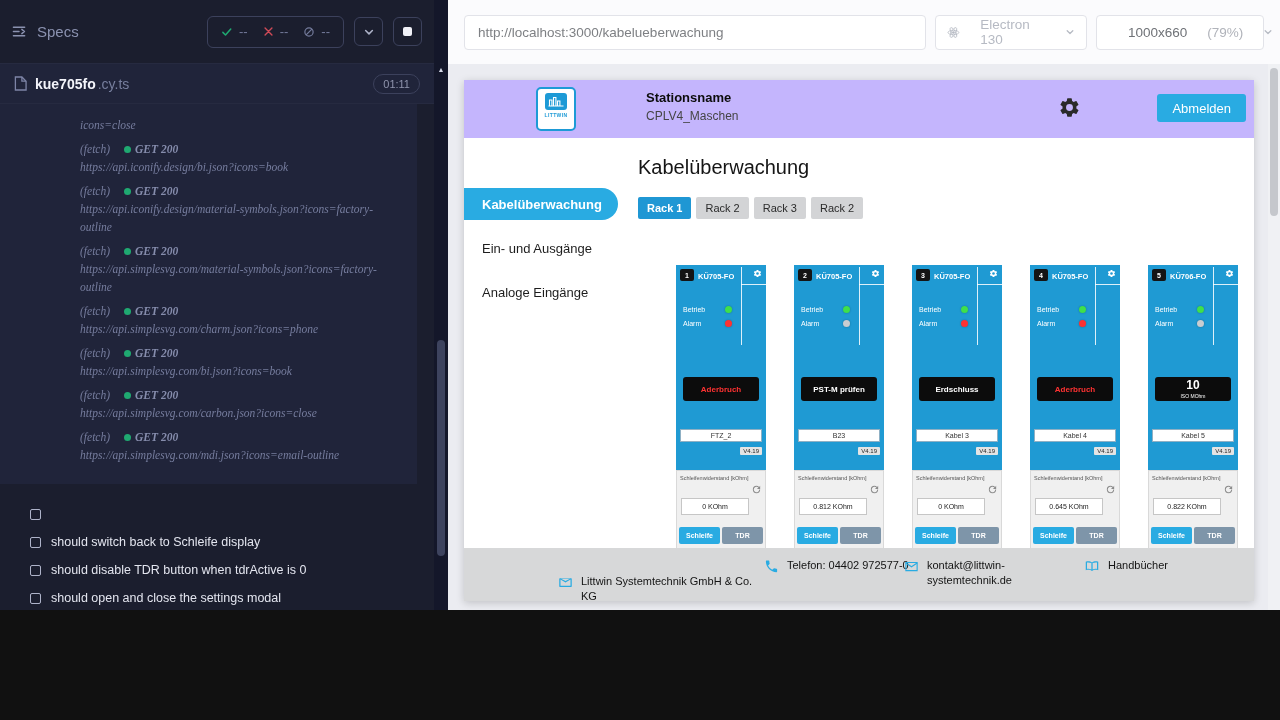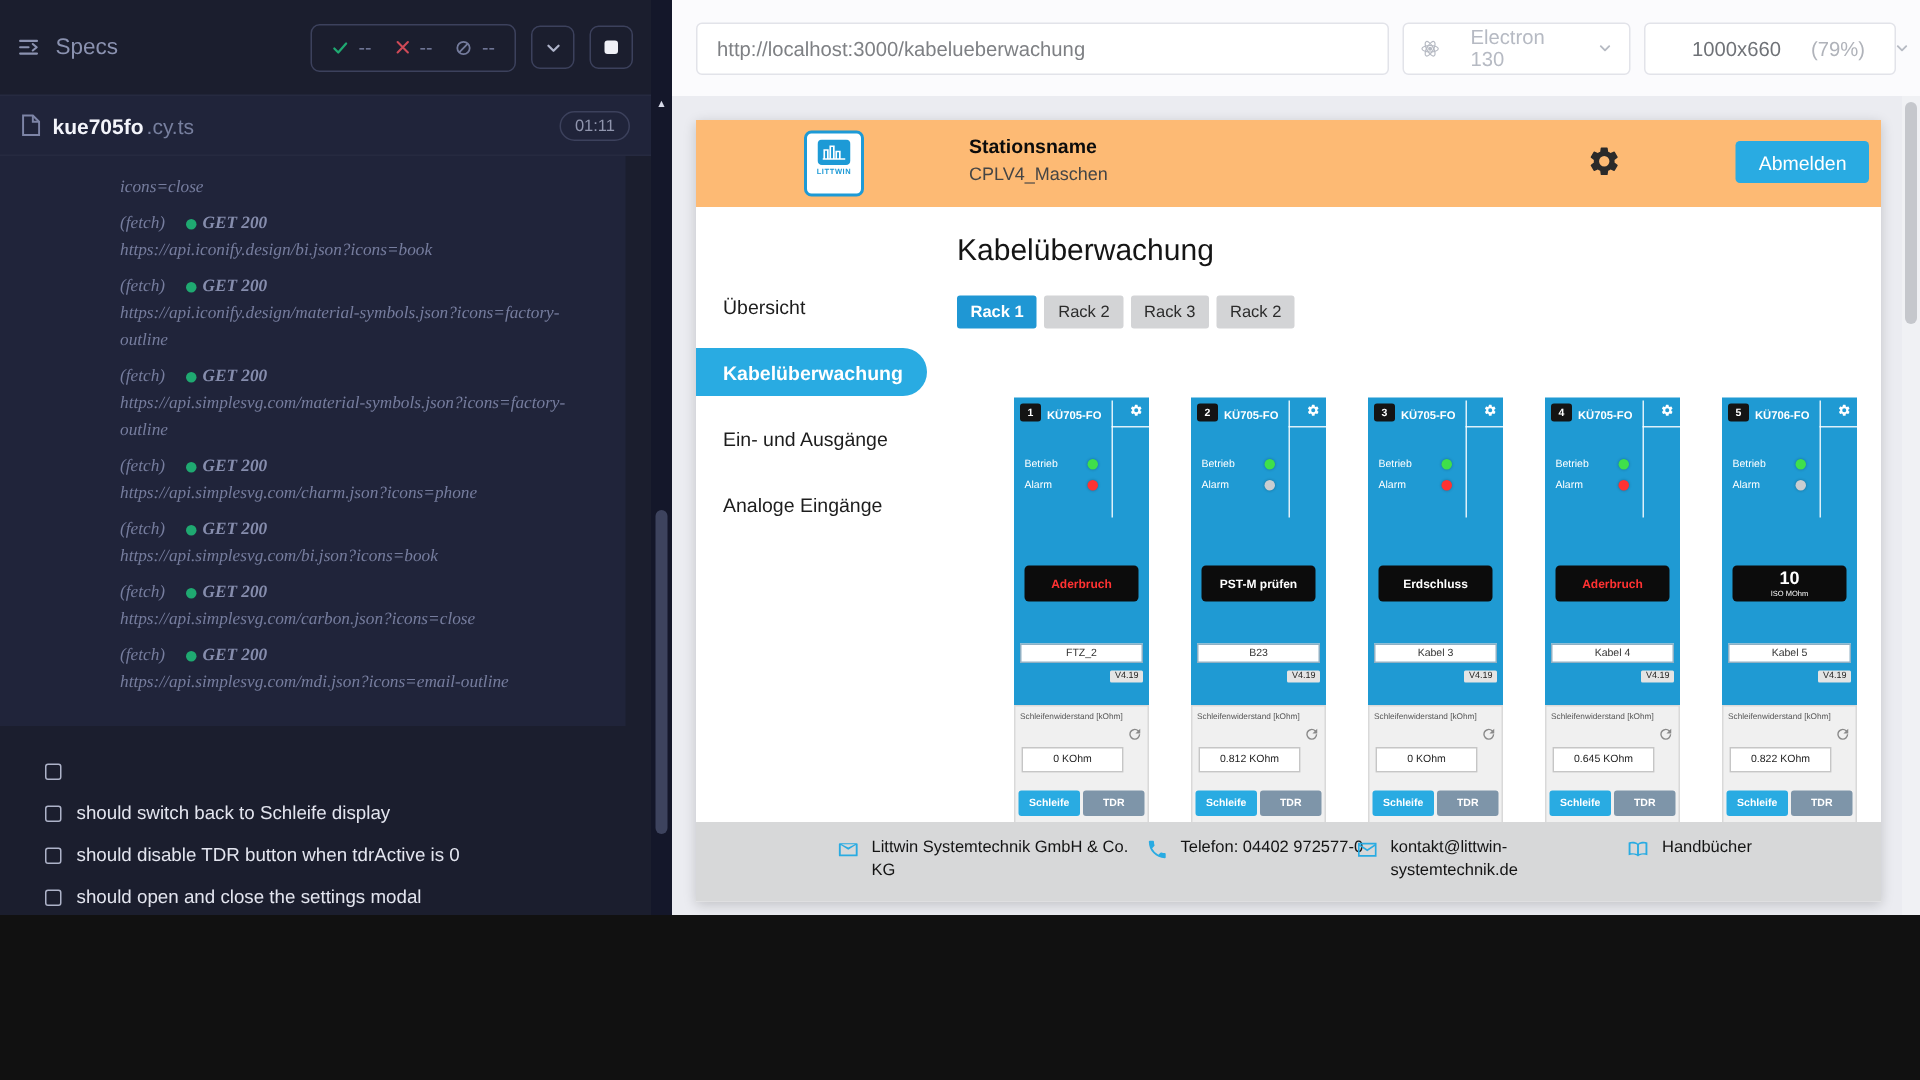--- a/index.html
+++ b/index.html
@@ -57,21 +57,21 @@
   .sel-browser{width:152px;color:#b6bac3;}
   .sel-viewport{width:168px;}
   .vp-size{color:#6f7277;}
   .vp-zoom{color:#b0b3ba;}
   .sel .chev{margin-left:auto;line-height:0;}
 
   .stage{position:relative;width:832px;height:656px;}
   .aut{position:absolute;left:16px;top:16px;width:790px;height:521px;background:#fff;
     box-shadow:0 2px 8px rgba(0,0,0,.18);}
 
-  .aut-header{position:relative;height:58px;background:#fdba74;}
+  .aut-header{position:relative;height:58px;background:#c4b5fd;}
   .logo{position:absolute;left:72px;top:7px;width:40px;height:44px;background:#fff;border:2px solid #1d9ad6;
     border-radius:5px;box-sizing:border-box;display:flex;flex-direction:column;align-items:center;padding-top:4px;}
   .logo-text{font-size:5px;font-weight:bold;color:#1d9ad6;letter-spacing:.4px;margin-top:2px;}
   .station{position:absolute;left:182px;top:10px;}
   .station-label{font-size:13px;font-weight:bold;color:#0c0c0c;}
   .station-name{font-size:12px;color:#454545;margin-top:4px;}
   .aut-gear{position:absolute;left:594px;top:16px;line-height:0;cursor:pointer;}
   .logout-btn{position:absolute;right:8px;top:14px;height:28px;padding:0 15px;background:#29abe2;
     color:#fff;border:none;border-radius:3px;font-size:13px;font-family:inherit;cursor:pointer;}
 
@@ -120,21 +120,21 @@
     border:1px solid #c6c6c6;box-sizing:border-box;font-size:7px;color:#222;display:flex;
     align-items:center;justify-content:center;}
   .panel-btns{position:absolute;left:2px;right:2px;top:56px;display:flex;gap:2px;}
   .panel-btns button{flex:1;height:17px;border:none;border-radius:2px;color:#fff;font-size:7px;
     font-weight:bold;font-family:inherit;cursor:pointer;}
   .btn-schleife{background:#29abe2;}
   .btn-tdr{background:#7e95a9;}
 
   .aut-footer{position:absolute;left:0;bottom:0;width:790px;height:53px;background:#d7d8d9;}
   .f-item{position:absolute;top:10px;display:flex;gap:8px;align-items:flex-start;cursor:pointer;}
-  .f-item:nth-of-type(1){left:94px;}
+  .f-item:nth-of-type(1){left:94px;margin-top:16px;}
   .f-item:nth-of-type(2){left:300px;}
   .f-item:nth-of-type(3){left:440px;}
   .f-item:nth-of-type(4){left:620px;}
   .f-icon{line-height:0;margin-top:1px;}
   .f-text{font-size:11px;color:#141414;line-height:1.35;}
   .f-item:nth-of-type(1) .f-text{max-width:180px;}
   .f-item:nth-of-type(2) .f-text{max-width:125px;}
   .f-item:nth-of-type(3) .f-text{max-width:110px;}
 
   .page-scroll{position:absolute;right:0;top:64px;width:12px;height:656px;background:#f0f1f4;}
@@ -344,21 +344,20 @@
           <span class="aut-gear">
             <svg width="23" height="23" viewBox="0 0 24 24">
                 <path fill="#2a2a2a" d="M19.14 12.94a7.07 7.07 0 000-1.88l2.03-1.58a.5.5 0 00.12-.64l-1.92-3.32a.5.5 0 00-.61-.22l-2.39.96a7.05 7.05 0 00-1.63-.94l-.36-2.54a.5.5 0 00-.5-.42h-3.84a.5.5 0 00-.5.42l-.36 2.54c-.59.24-1.13.56-1.63.94l-2.39-.96a.5.5 0 00-.61.22L2.63 8.84a.5.5 0 00.12.64l2.03 1.58a7.07 7.07 0 000 1.88l-2.03 1.58a.5.5 0 00-.12.64l1.92 3.32c.13.23.4.32.61.22l2.39-.96c.5.38 1.04.7 1.63.94l.36 2.54c.04.24.25.42.5.42h3.84c.25 0 .46-.18.5-.42l.36-2.54c.59-.24 1.13-.56 1.63-.94l2.39.96c.21.1.48.01.61-.22l1.92-3.32a.5.5 0 00-.12-.64l-2.03-1.58zM12 15.6a3.6 3.6 0 110-7.2 3.6 3.6 0 010 7.2z"></path>
               </svg>
           </span>
           <button class="logout-btn">Abmelden</button>
         </div>
 
         <div class="aut-body">
           <div class="sidebar" id="sidebar">
-              <div class="side-item">Übersicht</div>
               <div class="side-item active">Kabelüberwachung</div>
               <div class="side-item">Ein- und Ausgänge</div>
               <div class="side-item">Analoge Eingänge</div>
             </div>
           <div class="main">
             <div class="main-title">Kabelüberwachung</div>
             <div class="tabs" id="tabs">
                 <div class="tab active">Rack 1</div>
                 <div class="tab">Rack 2</div>
                 <div class="tab">Rack 3</div>

